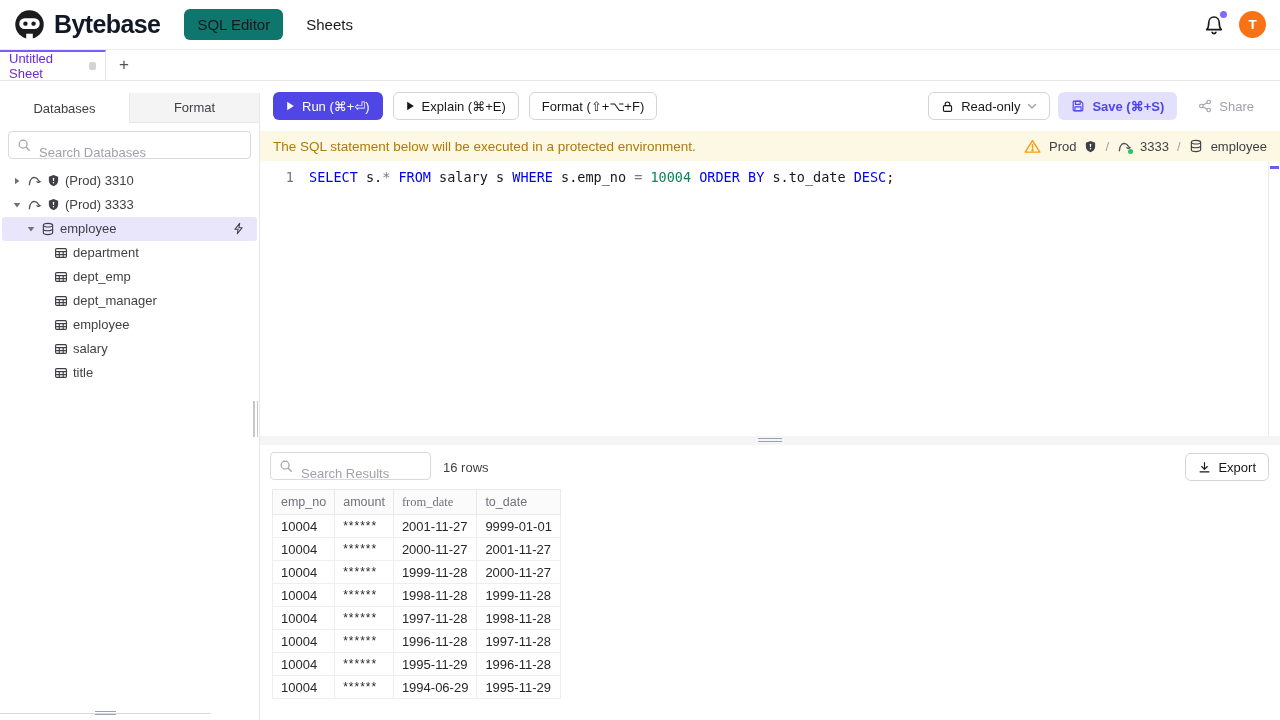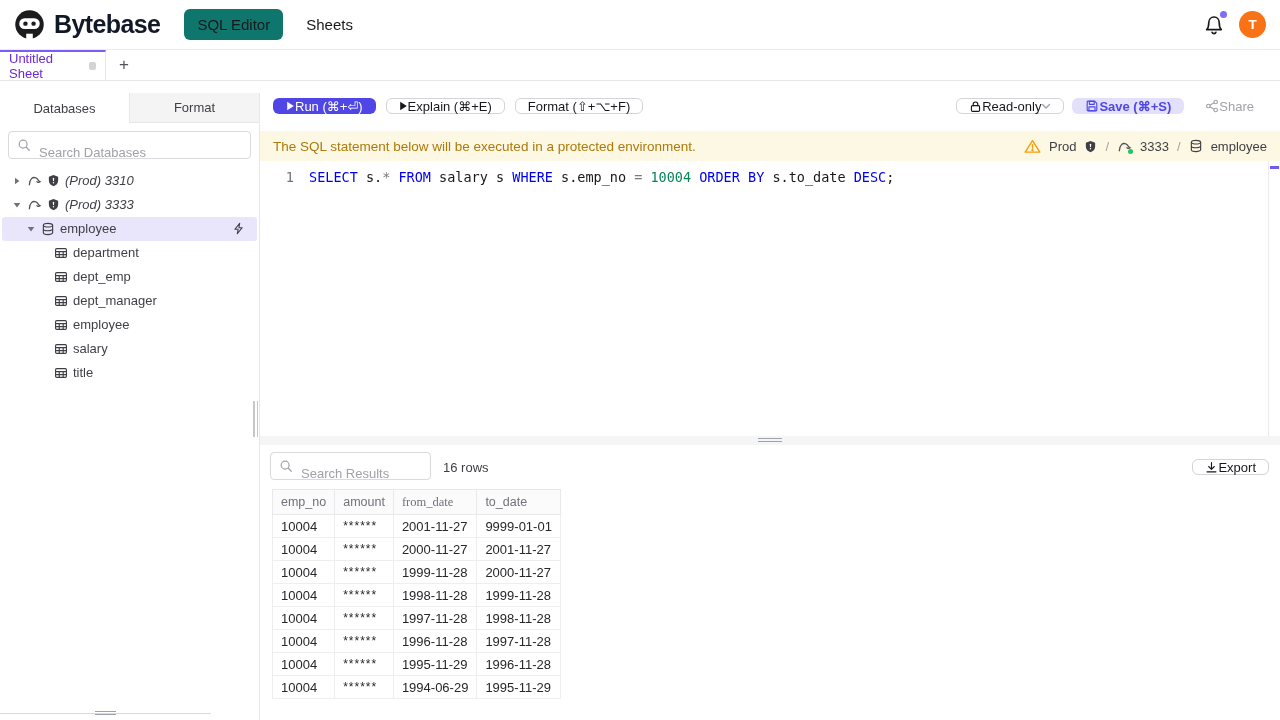--- a/index.html
+++ b/index.html
@@ -39,39 +39,39 @@
   .side-tab.inactive { background:#f4f4f5; border-left:1px solid #e7e7ea; border-bottom:1px solid #e7e7ea; }
   .search-wrap { margin:8px; position:relative; }
   .search-wrap input, .rsearch-wrap input {
       width:100%; height:28px; border:1px solid #d9d9de; border-radius:4px;
       padding:14px 8px 0 30px; font-size:13px; font-family:inherit; color:#18181b; outline:none; background:#fff; }
   input::placeholder { color:#a1a1aa; }
   .search-icon-abs { position:absolute; left:9px; top:7px; color:#a1a1aa; }
 
   .tree { margin-top:4px; }
   .tree-row { display:flex; align-items:center; height:24px; font-size:13px; color:#3f3f46; gap:5px; cursor:pointer; }
-  .lvl-instance { padding-left:12px;font-style:italic; }
+  .lvl-instance { padding-left:12px; }
   .lvl-table { padding-left:54px; }
   .tree-row.selected { background:#e9e6fc; margin:0 2px; border-radius:3px; padding-left:24px; }
   .chev { width:10px; display:flex; align-items:center; justify-content:center; color:#71717a; flex:none; }
   .tree-ic { display:flex; align-items:center; color:#52525b; flex:none; }
   .bolt { margin-left:auto; margin-right:12px; color:#3f3f46; display:flex; }
 
   .v-handle { position:absolute; right:1px; top:308px; height:36px; width:5px; display:flex; gap:2px; }
   .v-handle i { display:block; width:1.5px; height:100%; background:#c6c6cb; }
   .side-bottom { position:absolute; bottom:6px; left:0; width:211px; border-top:1px solid #d9d9de; }
   .h-handle { position:absolute; bottom:3px; left:95px; width:21px; }
   .h-handle i { display:block; border-top:1.5px solid #9ca3af; margin-bottom:2px; }
 
   
   .main { flex:1; min-width:0; display:flex; flex-direction:column; background:#fff; }
 
   .toolbar { height:50px; display:flex; align-items:center; padding:0 13px; gap:10px; flex:none; }
   .toolbar-right { margin-left:auto; display:flex; align-items:center; gap:8px; }
-  .btn { height:16px; display:inline-flex; align-items:center; gap:0; padding:0 12px;
+  .btn { height:28px; display:inline-flex; align-items:center; gap:7px; padding:0 12px;
          border-radius:6px; font-size:13px; font-weight:500; font-family:inherit;
          border:1px solid transparent; background:#fff; cursor:pointer; color:#18181b; }
   .btn-primary { background:#4f46e5; color:#fff; }
   .btn-outline { border-color:#d4d4d8; }
   .btn-soft { background:#e2e0fb; color:#4f46e5; font-weight:600; }
   .btn-ghost { color:#a1a1aa; }
 
   .banner { height:30px; flex:none; background:#fcf8e3; display:flex; align-items:center;
             padding:0 13px; font-size:13.5px; color:#ad7a0b; }
   .crumb { margin-left:auto; display:flex; align-items:center; gap:8px;

